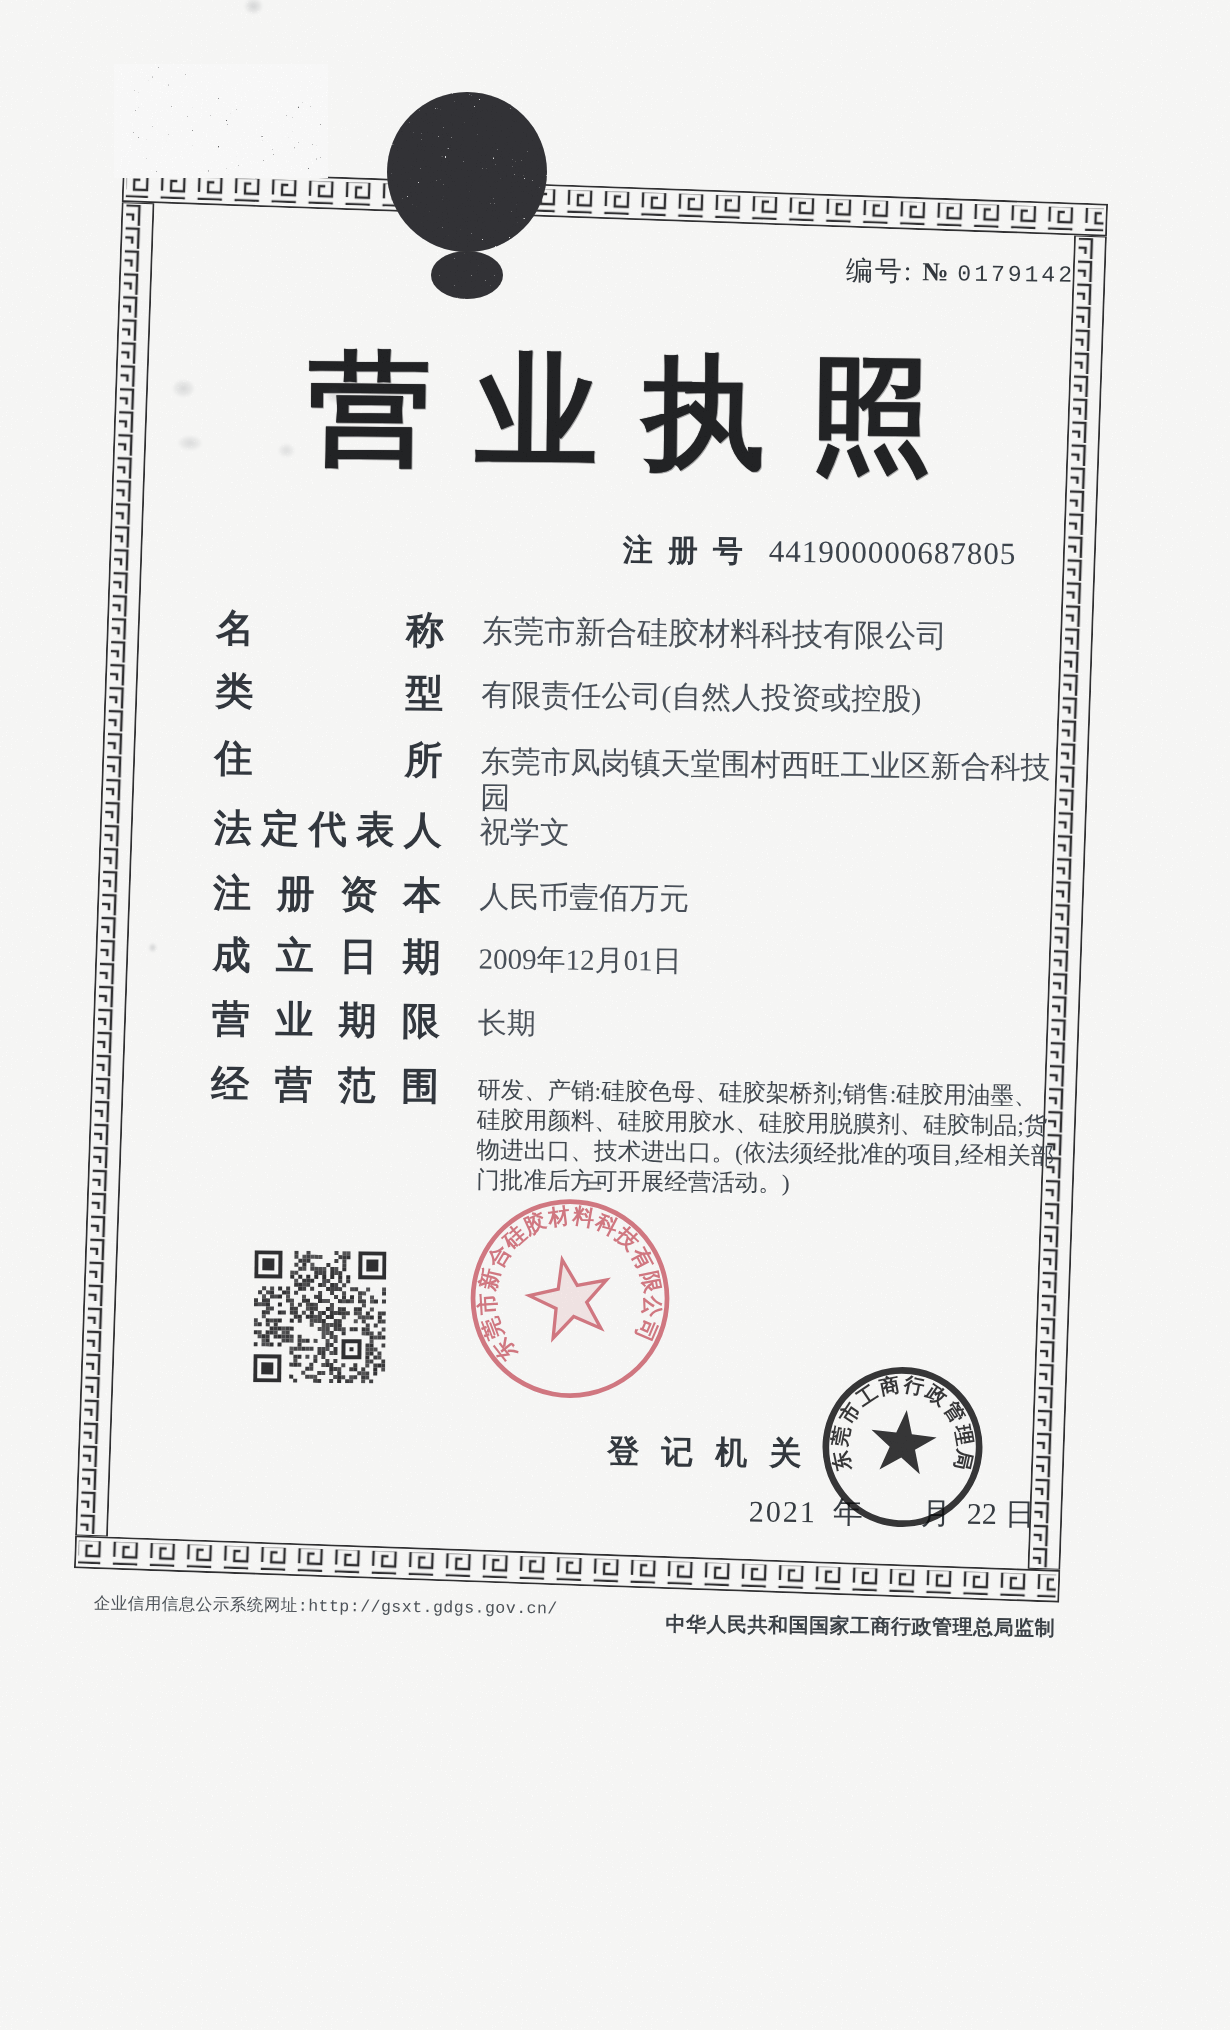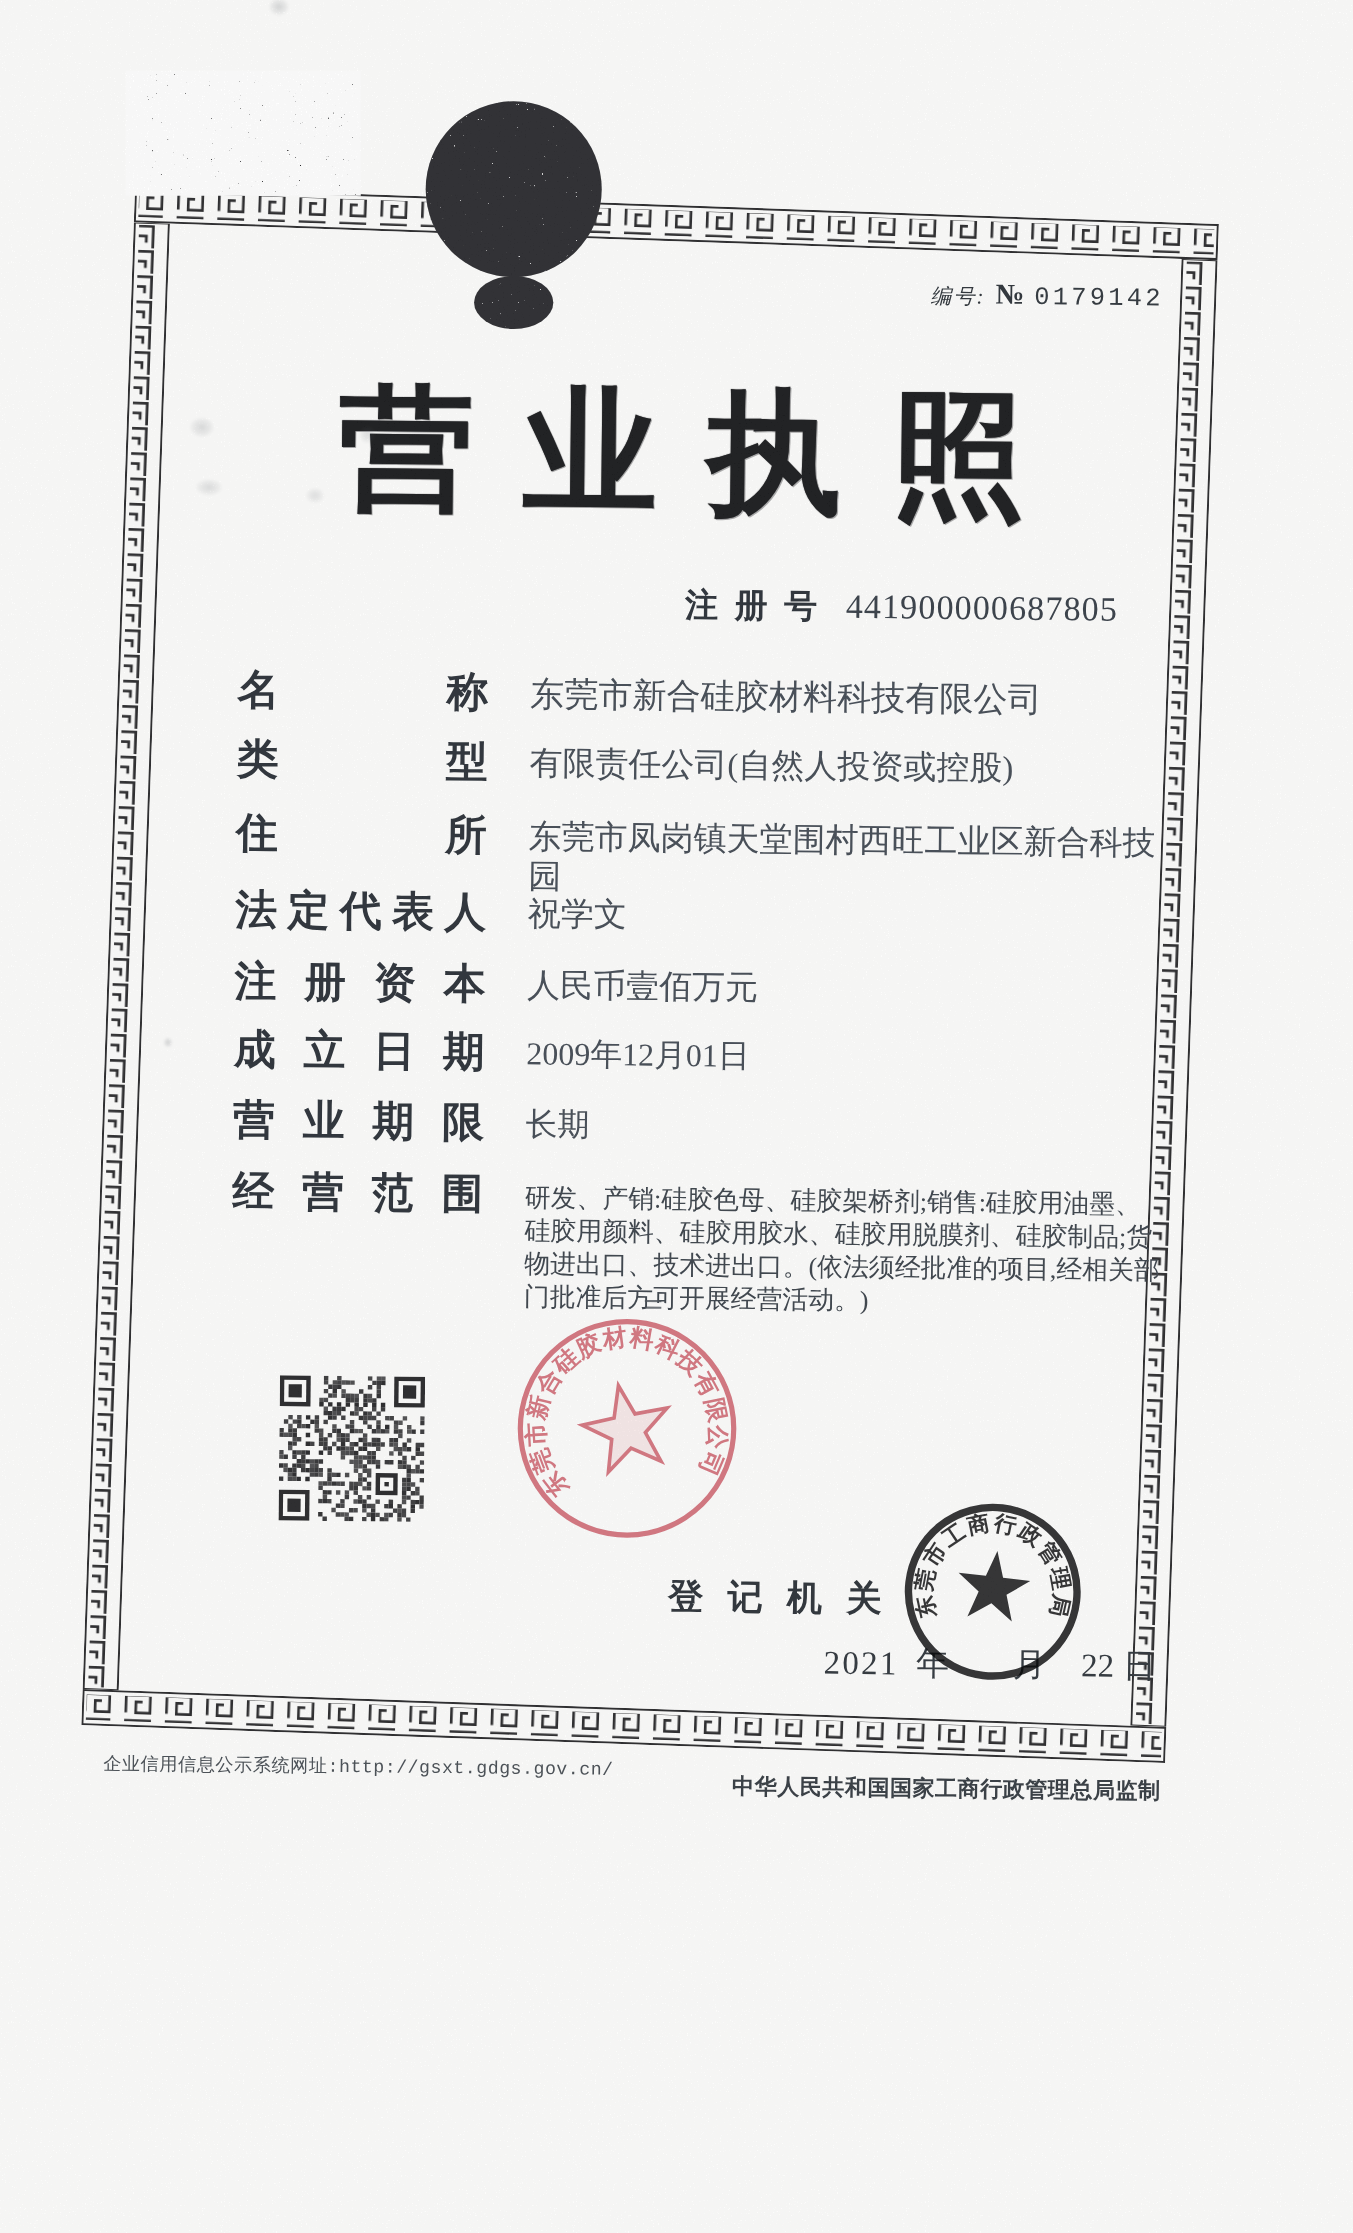--- a/index.html
+++ b/index.html
@@ -13,21 +13,21 @@
   .frame svg{position:absolute;display:block;}
   .b-top{left:0;top:0;}
   .b-bottom{left:0;bottom:0;}
   .b-left{left:0;top:33px;}
   .b-right{right:0;top:33px;}
 
   
   .content{position:absolute;left:0;top:0;width:1230px;height:2030px;transform:rotate(.6deg);}
 
   .serial-row{left:838px;top:250px;display:flex;align-items:baseline;gap:9px;color:#2f353b;}
-  .serial-prefix{font-size:19px;letter-spacing:2px;font-style:italic;}
+  .serial-prefix{font-size:27px;letter-spacing:2px;}
   .serial-numero{font-size:26px;font-weight:bold;}
   .serial-number{font-family:"Liberation Mono","DejaVu Sans Mono",monospace;font-size:23px;letter-spacing:3px;color:#33393f;}
 
   .title-row{left:302px;top:348px;width:624px;display:flex;justify-content:space-between;}
   .title-char{font-size:122px;line-height:130px;font-weight:900;color:#1d1e20;
               text-shadow:0 0 1px #3a3a3c, 1px 1px 0 rgba(40,40,42,.35);}
 
   .reg-row{left:618px;top:530px;display:flex;align-items:baseline;}
   .reg-label{width:120px;font-size:30px;font-weight:600;color:#2e343b;
              text-align:justify;text-align-last:justify;}
@@ -38,21 +38,21 @@
           text-align:justify;text-align-last:justify;}
   .fvalue{margin-left:38px;width:580px;font-size:30px;line-height:36px;margin-top:5px;color:#474e57;}
   .r1{top:610px}.r2{top:673px}.r3{top:740px}.r4{top:810px}
   .r5{top:875px}.r6{top:937px}.r7{top:1001px}.r8{top:1066px}
   .r8 .fvalue{font-size:23.5px;line-height:30px;margin-top:10px;width:578px;color:#3e454d;}
   .r6 .fvalue,.r7 .fvalue{font-size:29px;}
 
   .registry-row{left:612px;top:1430px;font-size:32px;font-weight:600;letter-spacing:22px;color:#2f353b;white-space:nowrap;}
   .date-row{left:754px;top:1490px;display:flex;align-items:baseline;font-size:30px;color:#33393f;}
   .date-row .d-year{letter-spacing:2px;}
-  .d-yu{margin-left:16px;} .d-mu{margin-left:58px;} .d-day{margin-left:32px;} .d-du{margin-left:8px;}
+  .d-yu{margin-left:16px;} .d-mu{margin-left:58px;} .d-day{margin-left:16px;} .d-du{margin-left:8px;}
 
   .footer-left{left:100px;top:1598px;font-family:"Liberation Mono","DejaVu Sans Mono",monospace;
                font-size:16.5px;color:#4a5056;letter-spacing:.5px;}
   .footer-right{left:672px;top:1610px;font-size:20px;font-weight:600;color:#383e44;letter-spacing:.5px;}
 
   
   .barcode{left:114px;top:64px;}
   .emblem{left:383px;top:70px;}
   .qr{left:257px;top:1254px;}
   .seal-red{left:460px;top:1184px;transform:rotate(-12deg);opacity:.78;mix-blend-mode:multiply;}

